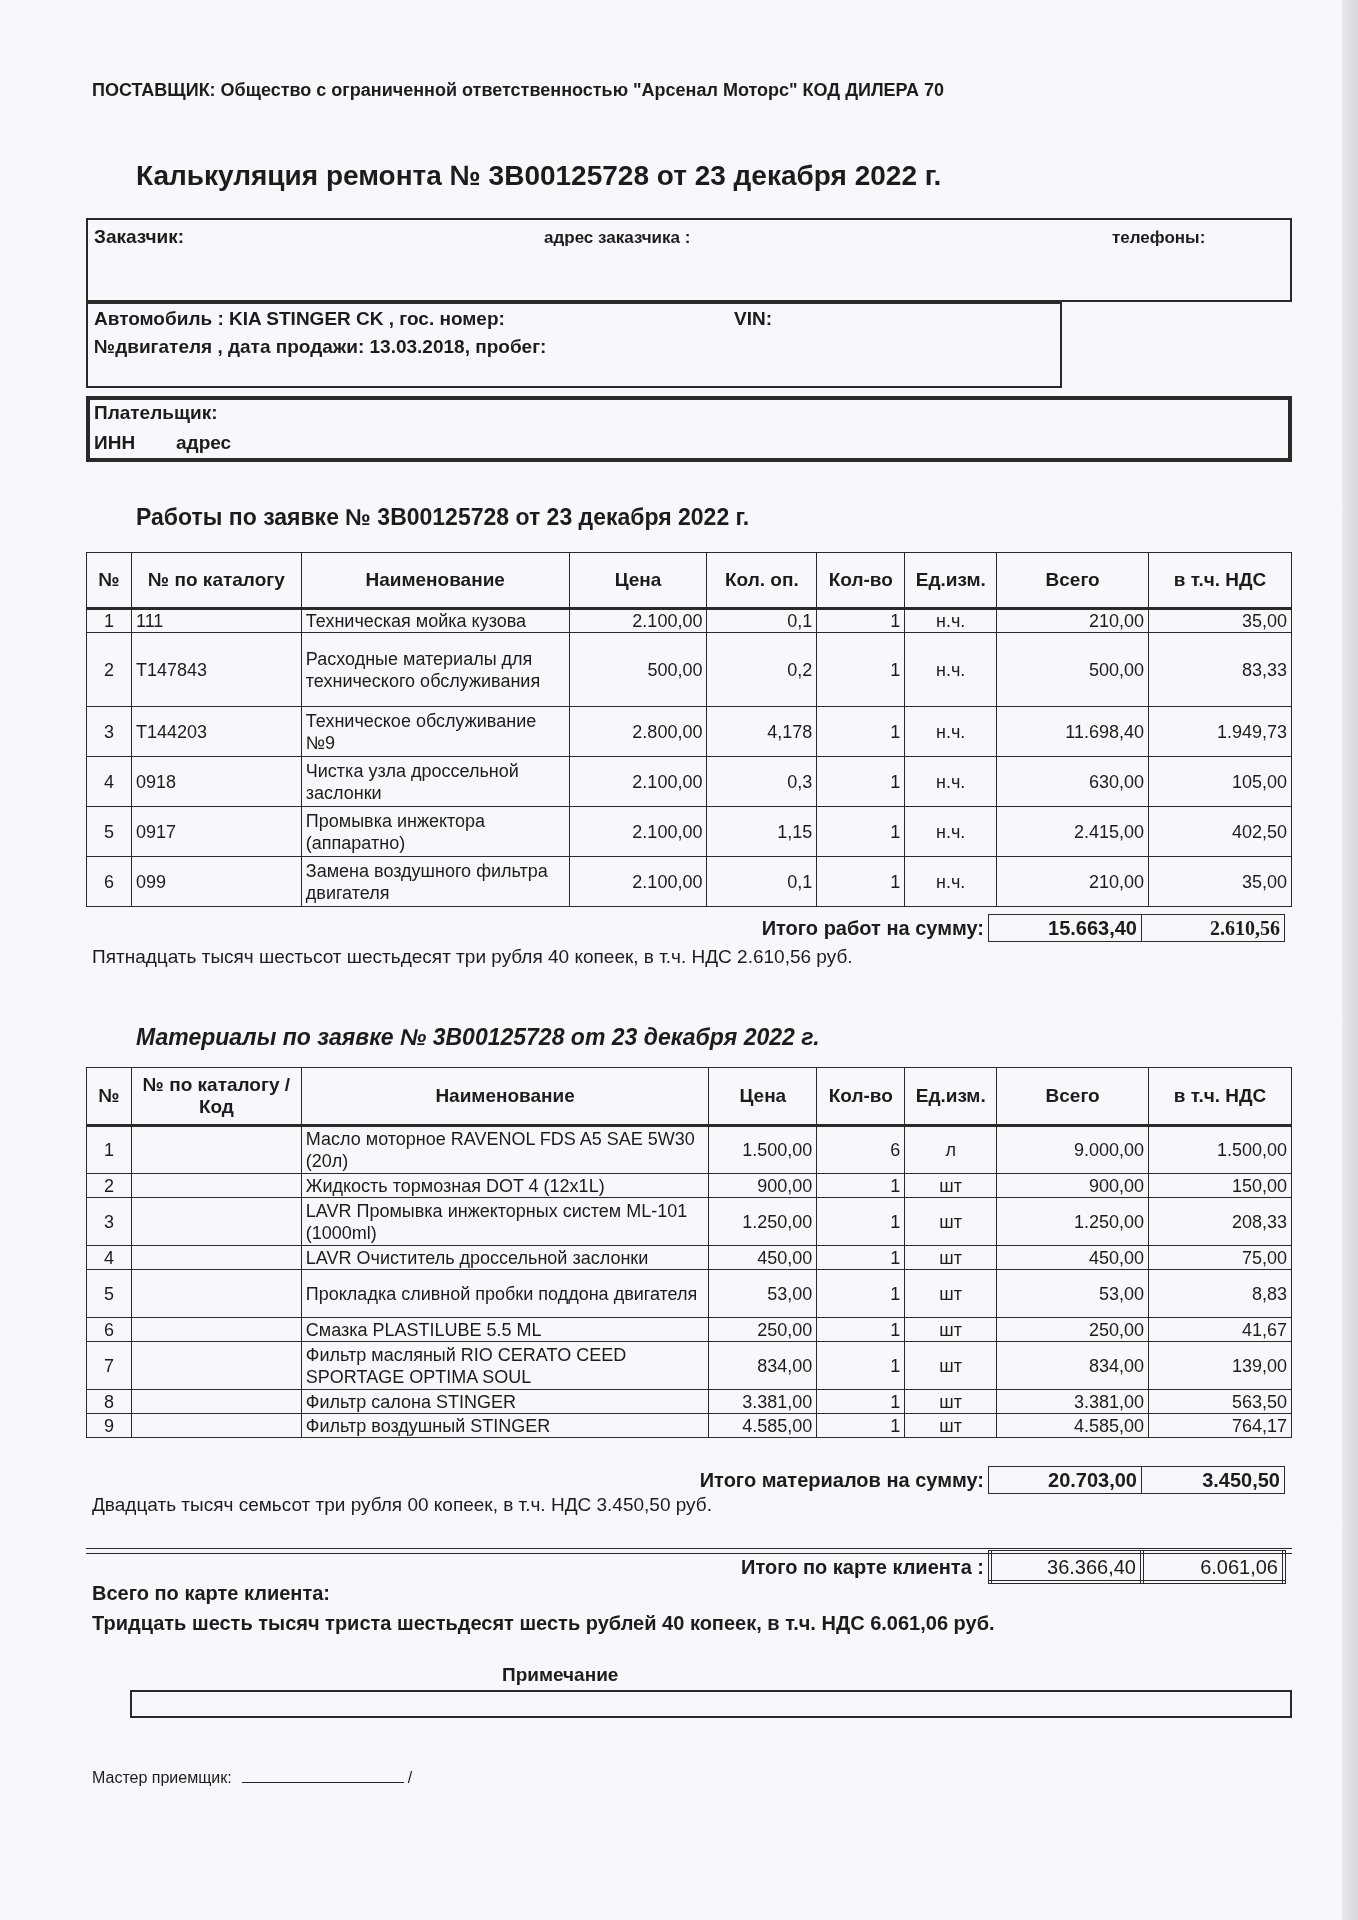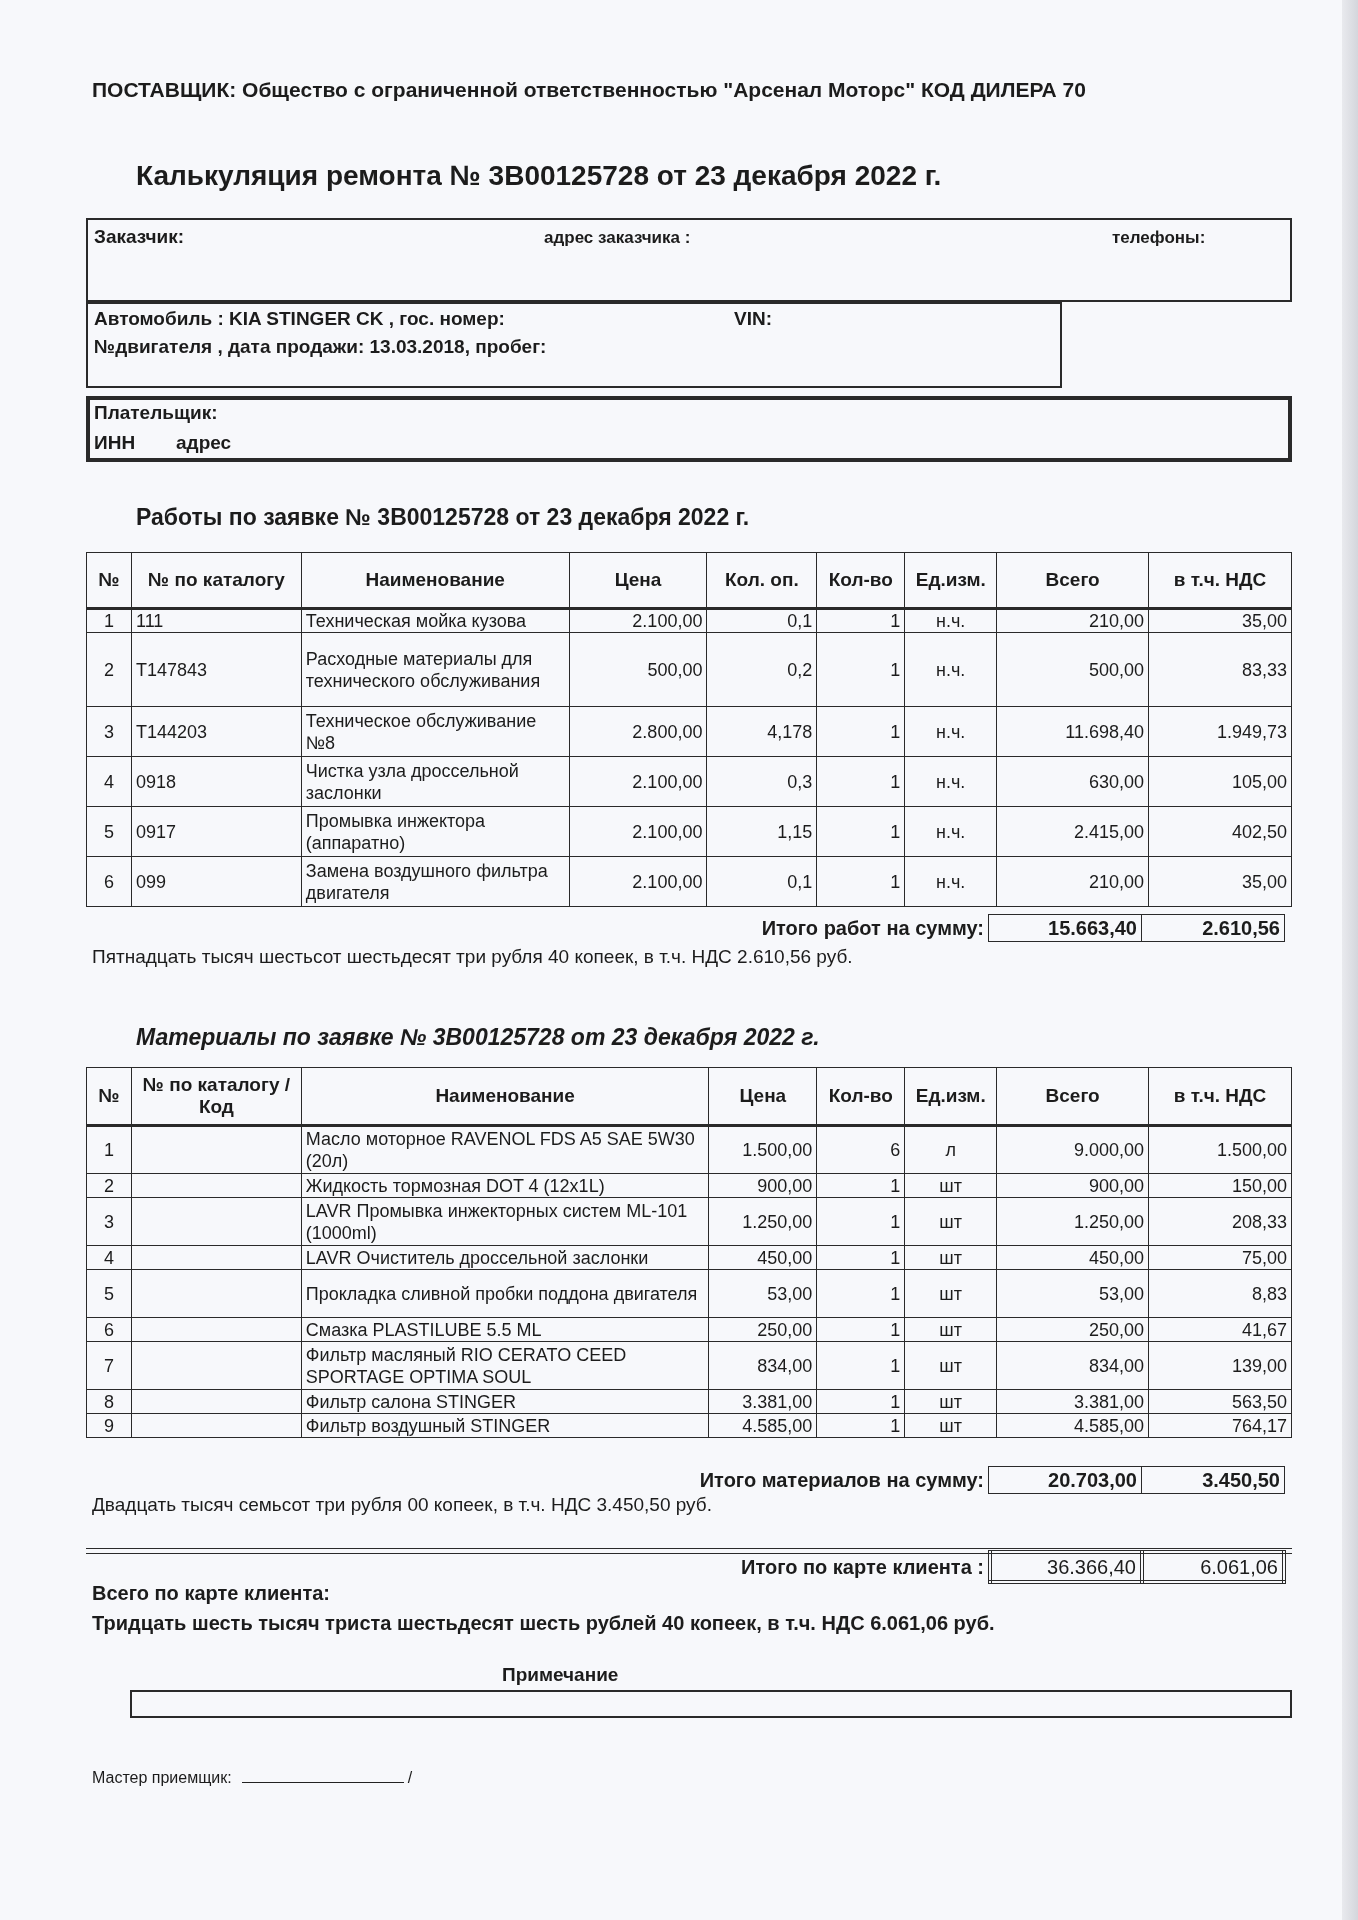--- a/index.html
+++ b/index.html
@@ -3,21 +3,21 @@
   <meta charset="utf-8">
   <style>
     html, body { margin: 0; padding: 0; }
     body {
       width: 1358px; height: 1920px; position: relative; overflow: hidden;
       background: #f7f8fb;
       font-family: "Liberation Sans", sans-serif;
       color: #1c1c1c;
     }
     .page-edge { position: absolute; top: 0; right: 0; width: 16px; height: 1920px; background: linear-gradient(to right, #e9eaee, #d4d6dc); }
-    .supplier { position: absolute; left: 92px; top: 74px; font-size: 21px; line-height: 32px; white-space: nowrap; }
+    .supplier { position: absolute; left: 92px; top: 74px; font-size: 18px; line-height: 32px; white-space: nowrap; }
     .supplier .l1 { font-weight: bold; }
     .doc-title { position: absolute; left: 136px; top: 160px; font-size: 28px; font-weight: bold; white-space: nowrap; }
 
     .box { position: absolute; border: 2px solid #2a2a2a; box-sizing: border-box; }
     .box-customer { left: 86px; top: 218px; width: 1206px; height: 84px; }
     .box-car { left: 86px; top: 302px; width: 976px; height: 86px; border-top: 2px solid #2a2a2a; }
     .box-payer { left: 86px; top: 396px; width: 1206px; height: 66px; border-width: 4px; }
     .lbl { position: absolute; font-size: 19px; font-weight: bold; white-space: nowrap; }
 
     .section-title { position: absolute; left: 136px; font-size: 23px; font-weight: bold; white-space: nowrap; }
@@ -118,21 +118,21 @@
         <td class="r">500,00</td>
         <td class="r">0,2</td>
         <td class="r">1</td>
         <td class="c">н.ч.</td>
         <td class="r">500,00</td>
         <td class="r">83,33</td>
       </tr>
       <tr style="height: 50px;">
         <td class="c">3</td>
         <td class="l">T144203</td>
-        <td class="l">Техническое обслуживание №8</td>
+        <td class="l">Техническое обслуживание №9</td>
         <td class="r">2.800,00</td>
         <td class="r">4,178</td>
         <td class="r">1</td>
         <td class="c">н.ч.</td>
         <td class="r">11.698,40</td>
         <td class="r">1.949,73</td>
       </tr>
       <tr style="height: 50px;">
         <td class="c">4</td>
         <td class="l">0918</td>
@@ -167,21 +167,21 @@
         <td class="r">35,00</td>
       </tr>
     </tbody>
 </table>
 
 <table class="totals" style="left:560px;top:914px;">
   <tbody>
       <tr>
     <td class="label" style="width:420px;">Итого работ на сумму:</td>
     <td class="val" style="width:144px;">15.663,40</td>
-    <td class="val" style="width:134px;">2.610,56</td>
+    <td class="val" style="width:134px;font-family:Liberation Serif, serif;">2.610,56</td>
   </tr>
 </tbody>
   </table>
 
 <div class="words" style="top:946px;">Пятнадцать тысяч шестьсот шестьдесят три рубля 40 копеек, в т.ч. НДС 2.610,56 руб.</div>
 
 <div class="section-title" style="top:1024px;font-style:italic;">Материалы по заявке № 3В00125728 от 23 декабря 2022 г.</div>
 
 <table class="grid" id="materials-table" style="left:86px;top:1067px;width:1206px;">
   <colgroup>

